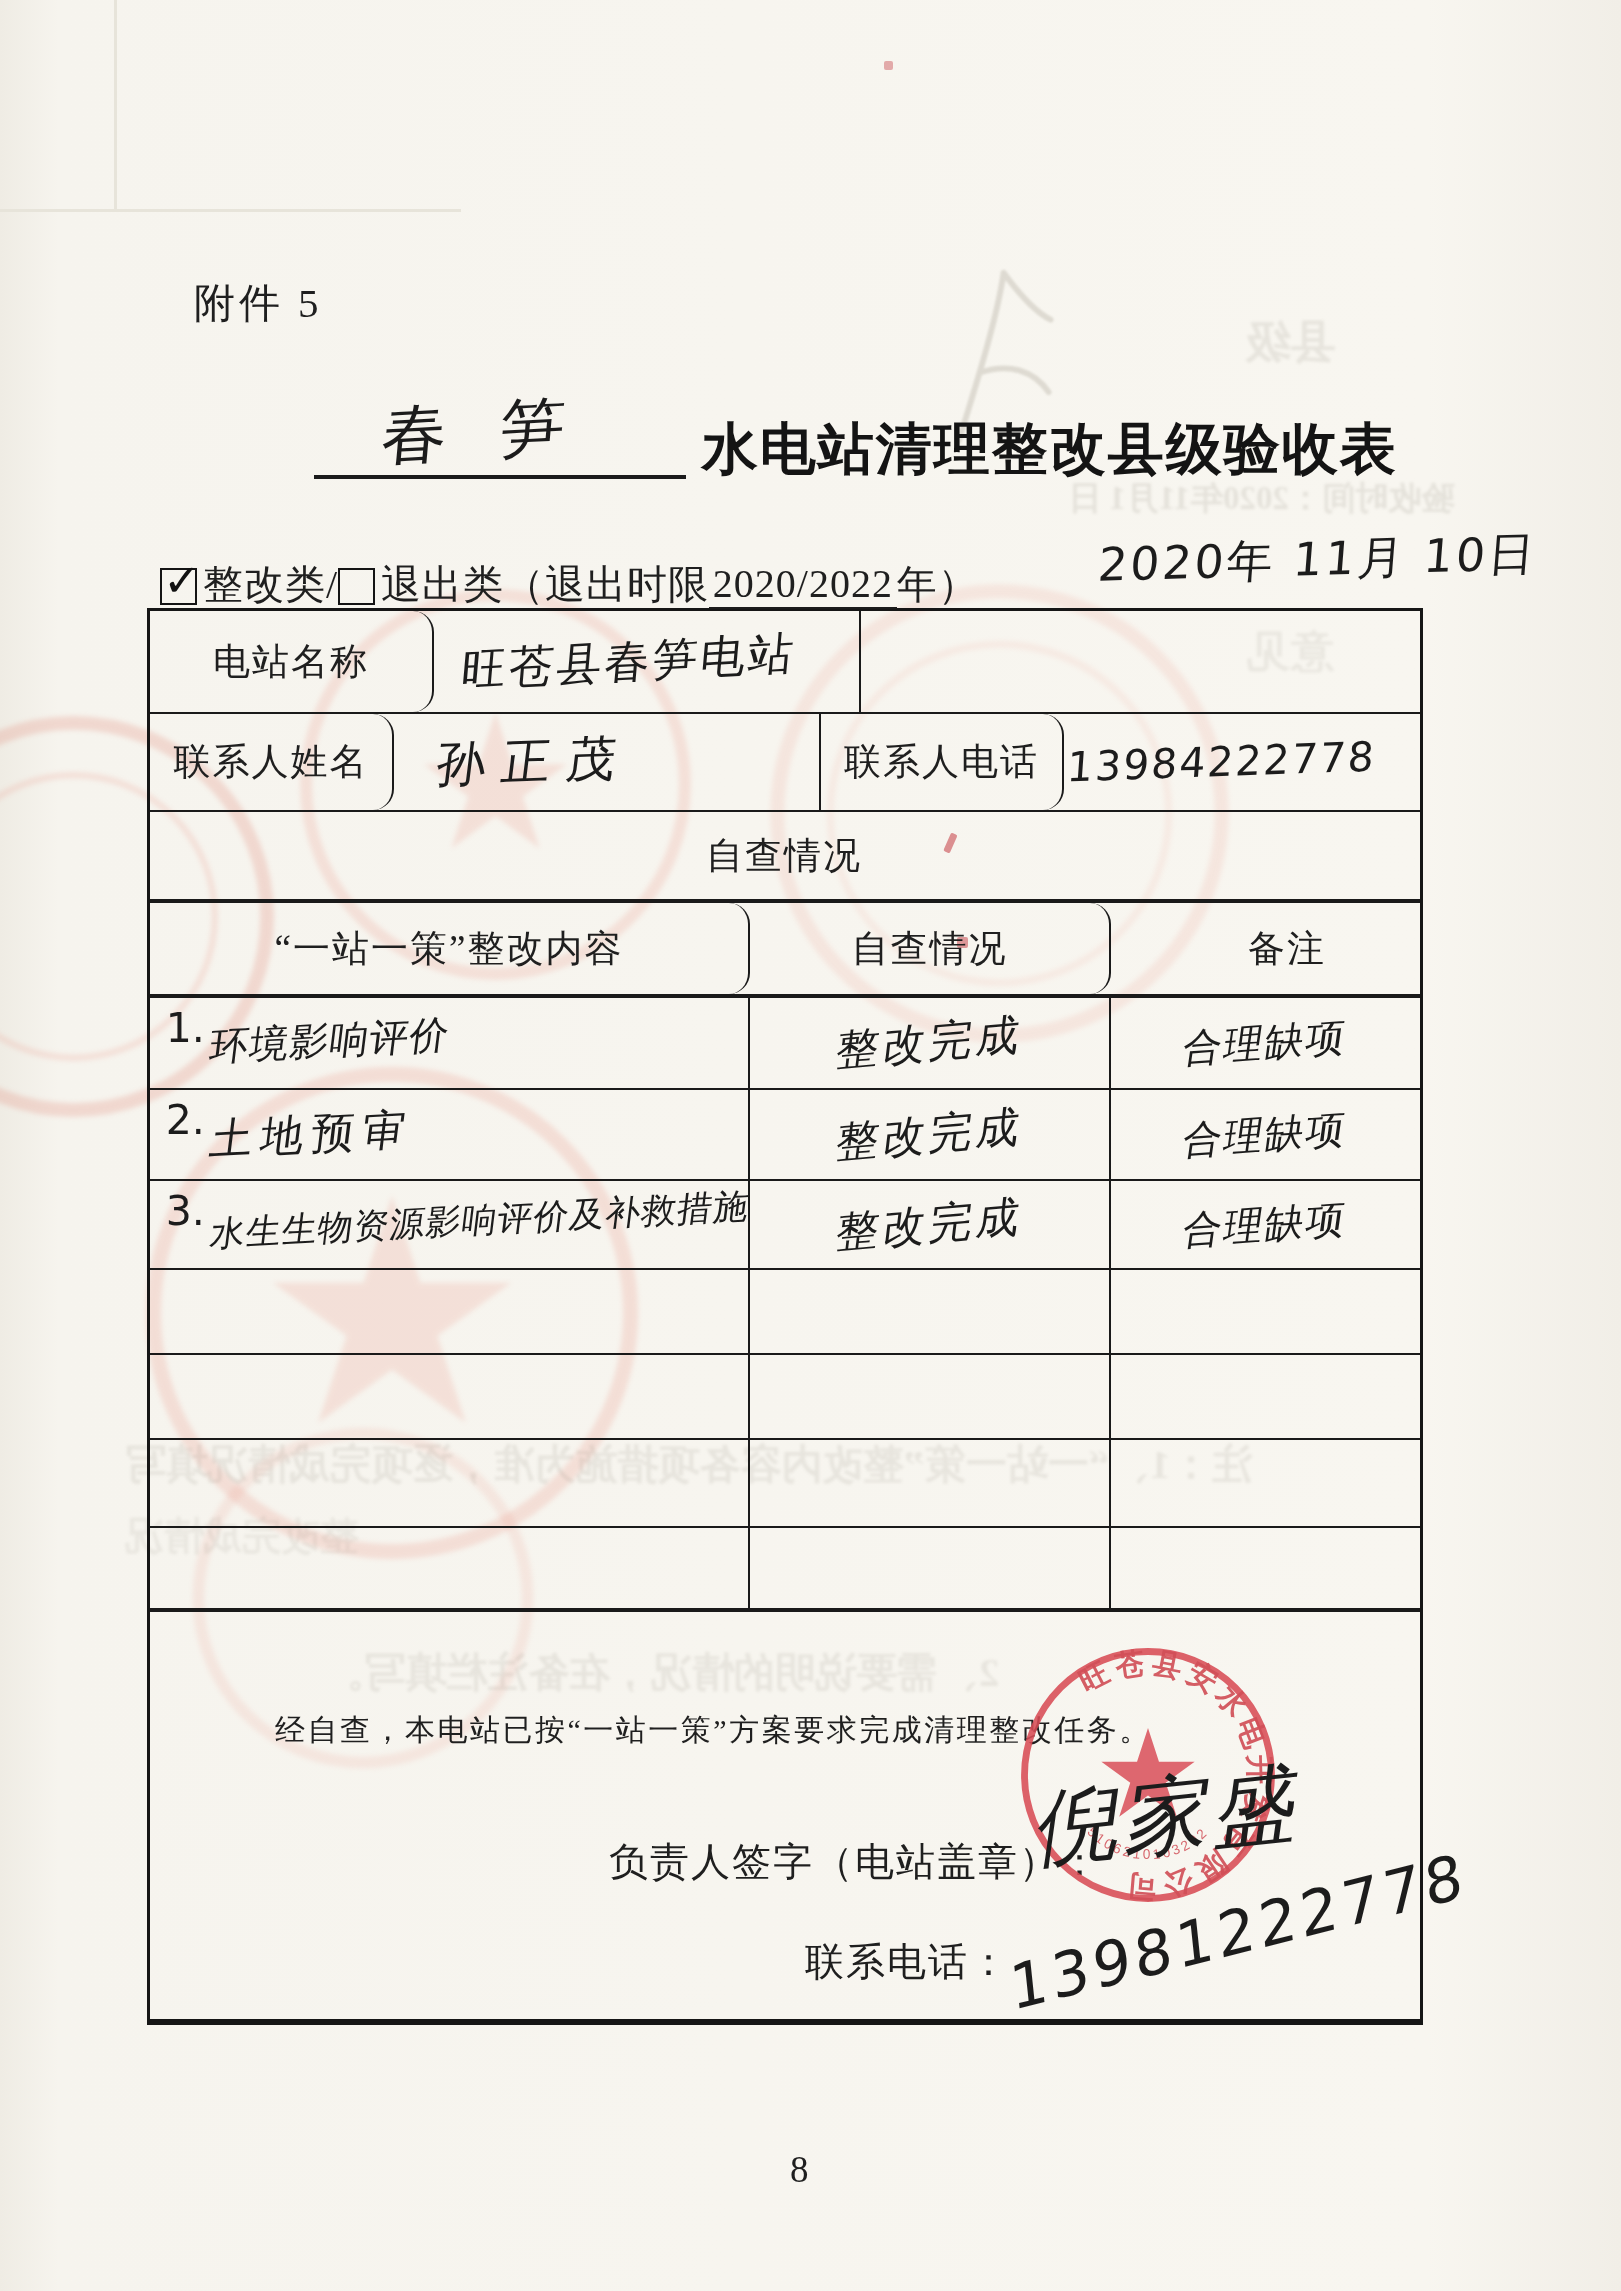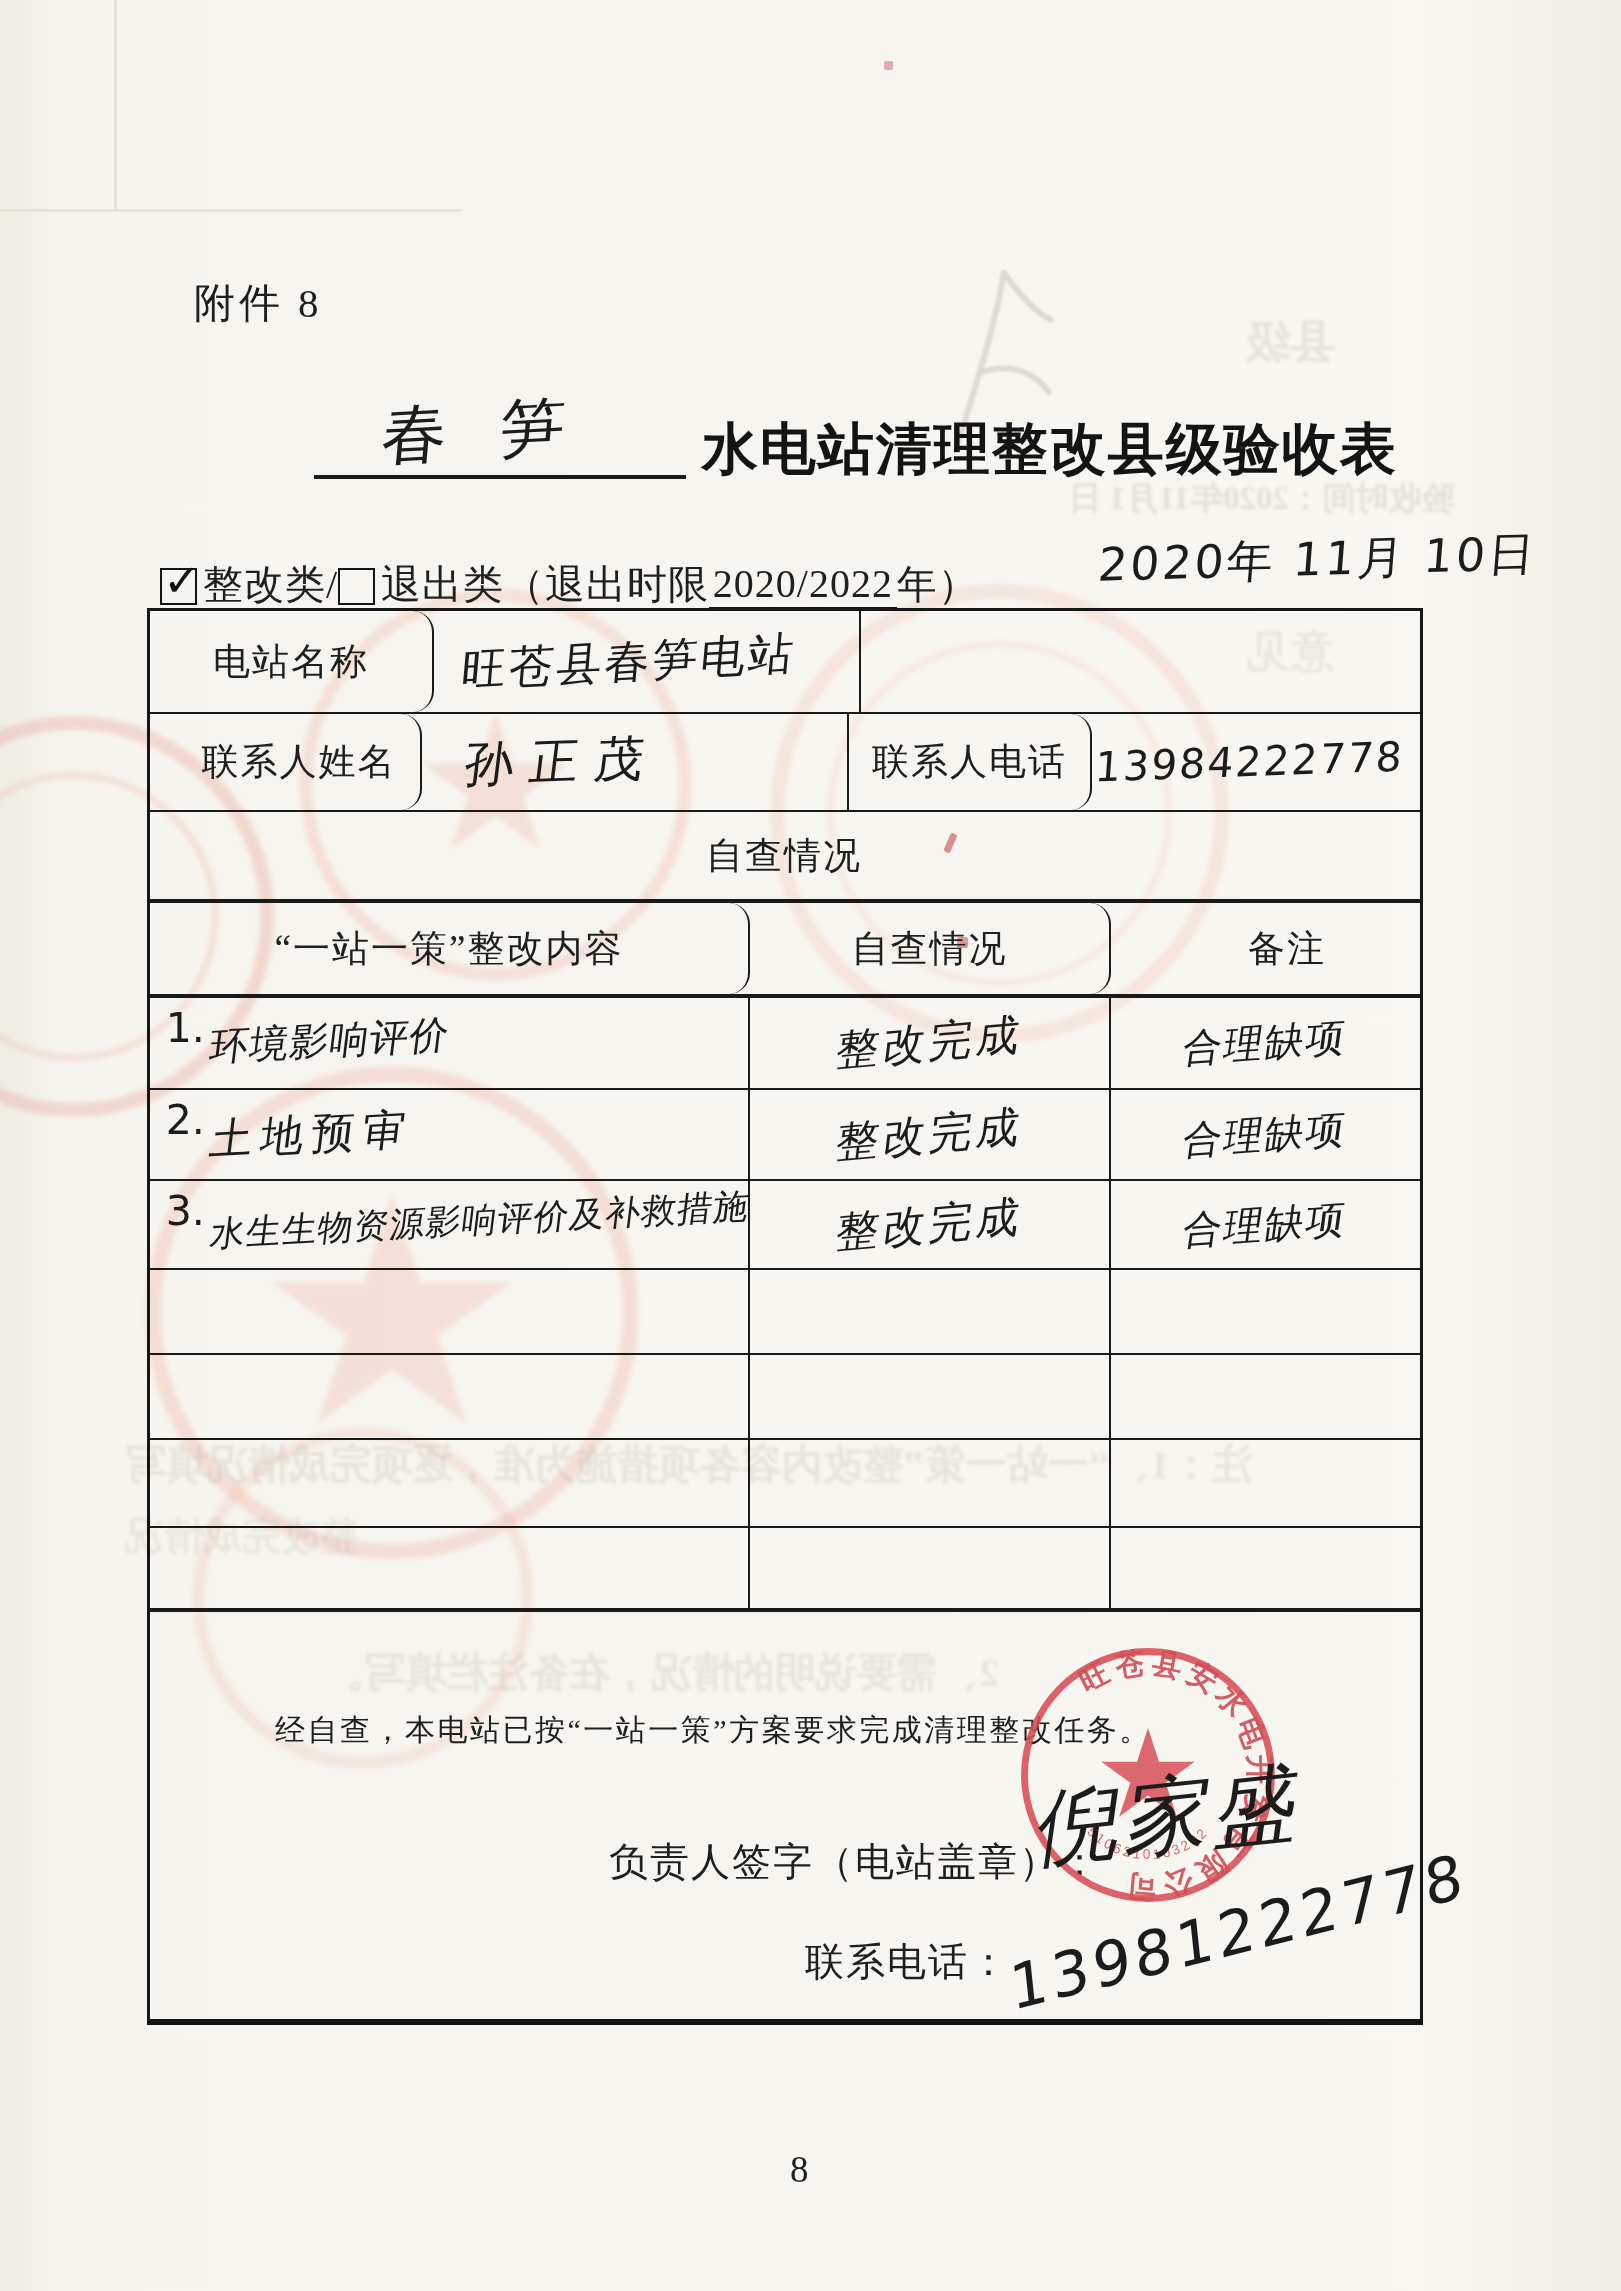--- a/index.html
+++ b/index.html
@@ -87,21 +87,21 @@
   <div class="artifact ghost-text" style="left:125px;top:1509px;font-size:39px;opacity:.12;">整改完成情况</div>
   <div class="artifact ghost-text" style="left:323px;top:1645px;font-size:41px;opacity:.15;">2、需要说明的情况，在备注栏填写。</div>
 
   <svg class="artifact" style="left:941px;top:255px;width:137px;height:196px;opacity:.30;filter:blur(1px);" viewBox="0 0 140 200">
     <path d="M18,190 C 40,120 58,60 64,18 M64,18 C 80,40 96,58 112,66 M40,120 C 70,110 95,118 110,140" fill="none" stroke="#a49d8e" stroke-width="6" stroke-linecap="round"></path>
   </svg>
   <div class="artifact speck" style="left:947px;top:833px;width:6.9px;height:19.6px;opacity:.55;transform:rotate(24deg);"></div>
   <div class="artifact speck" style="left:957px;top:937px;width:10.8px;height:10.8px;opacity:.5;"></div>
   <div class="artifact speck" style="left:884px;top:61px;width:8.8px;height:8.8px;opacity:.4;"></div>
 
-  <div class="attachment">附件 8</div>
+  <div class="attachment">附件 5</div>
 
   <div class="title-row">
     <span class="title-hw-box"><span class="hw title-hw">春笋</span></span>
     <span class="title-printed">水电站清理整改县级验收表</span>
   </div>
 
   <div class="type-line">
     <span class="cbx">
         <span class="tick">✓</span>
       </span>
@@ -120,21 +120,21 @@
 
     <div class="trow" style="height:103px;">
       <div class="cell vline lbl" style="width:284px;">电站名称</div>
       <div class="cell vline" style="width:427px;justify-content:flex-start;padding-left:27.4px;">
           <span class="hw hw-station">旺苍县春笋电站</span>
         </div>
       <div class="cell" style="width:314px;"></div>
     </div>
 
     <div class="trow" style="height:98px;">
-      <div class="cell vline lbl" style="width:244px;margin-left:28px;">联系人姓名</div>
+      <div class="cell vline lbl" style="width:244px;">联系人姓名</div>
       <div class="cell vline" style="width:427px;justify-content:flex-start;padding-left:43px;">
           <span class="hw hw-contact">孙正茂</span>
         </div>
       <div class="cell vline lbl" style="width:243px;">联系人电话</div>
       <div class="cell" style="width:314px;">
           <span class="hw hw-phone-t">13984222778</span>
         </div>
     </div>
 
     <div class="trow thick4" style="height:91px;">

